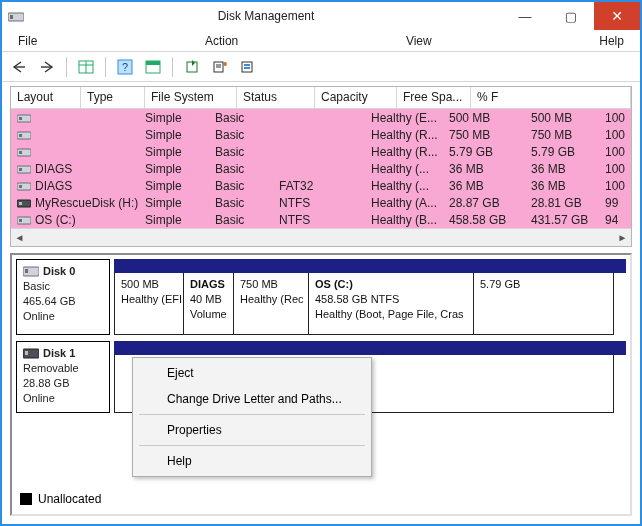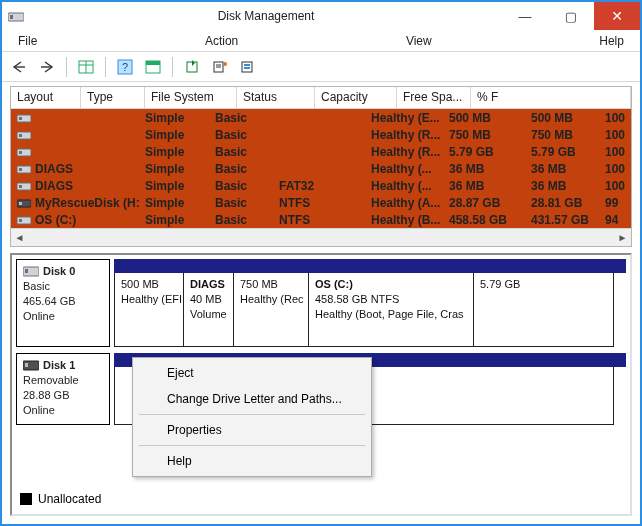--- a/index.html
+++ b/index.html
@@ -29,21 +29,21 @@
 
   svg { display: block; }
 
   
   .content { flex: 1; padding: 4px 8px 8px 8px; display: flex; flex-direction: column; overflow: hidden; }
 
   
   .listwrap { border: 1px solid #b5b5b5; display: flex; flex-direction: column; }
   .list-header { display: flex; height: 22px; }
   .list-header .col { border-right: 1px solid #d6d6d6; border-bottom: 1px solid #d6d6d6; background: #fff; padding: 3px 6px; font-size: 12px; color: #222; overflow: hidden; white-space: nowrap; }
-  .list-body { background: #c2410c; font-weight: bold; }
+  .list-body { background: #f9a8d4; }
   .list-row { display: flex; height: 17px; }
   .list-row .cell { padding: 0 6px; font-size: 12px; color: #222; overflow: hidden; white-space: nowrap; display: flex; align-items: center; }
   .vol-icon { width: 14px; height: 10px; margin-right: 4px; flex-shrink: 0; }
 
   .list-scroll { height: 18px; border-top: 1px solid #d6d6d6; background: #f0f0f0; position: relative; display: flex; align-items: center; justify-content: space-between; }
   .list-scroll .scarrow { width: 17px; height: 16px; display: flex; align-items: center; justify-content: center; color: #555; font-size: 10px; }
 
   
   .graph { margin-top: 6px; border: 2px inset #e0e0e0; padding: 4px; display: flex; flex-direction: column; gap: 6px; flex: 1; position: relative; }
 
@@ -279,21 +279,21 @@
             <div class="cell" style="flex:1">94</div>
           </div>
         </div>
       <div class="list-scroll">
         <div class="scarrow">◄</div>
         <div class="scarrow">►</div>
       </div>
     </div>
 
     <div class="graph" id="graphpane">
-        <div class="diskrow" style="height: 88px;">
+        <div class="diskrow" style="height: 76px;">
           <div class="diskhead">
             <div class="dlabel">
               <span class="disk-icon">
                 <svg width="16" height="12">
                   <rect x="0" y="2" width="16" height="9" rx="1" fill="#cfd4da" stroke="#6a6f78"></rect>
                   <rect x="2" y="4" width="3" height="4" fill="#6a6f78"></rect>
                 </svg>
               </span>
               <span>Disk 0</span>
             </div>

